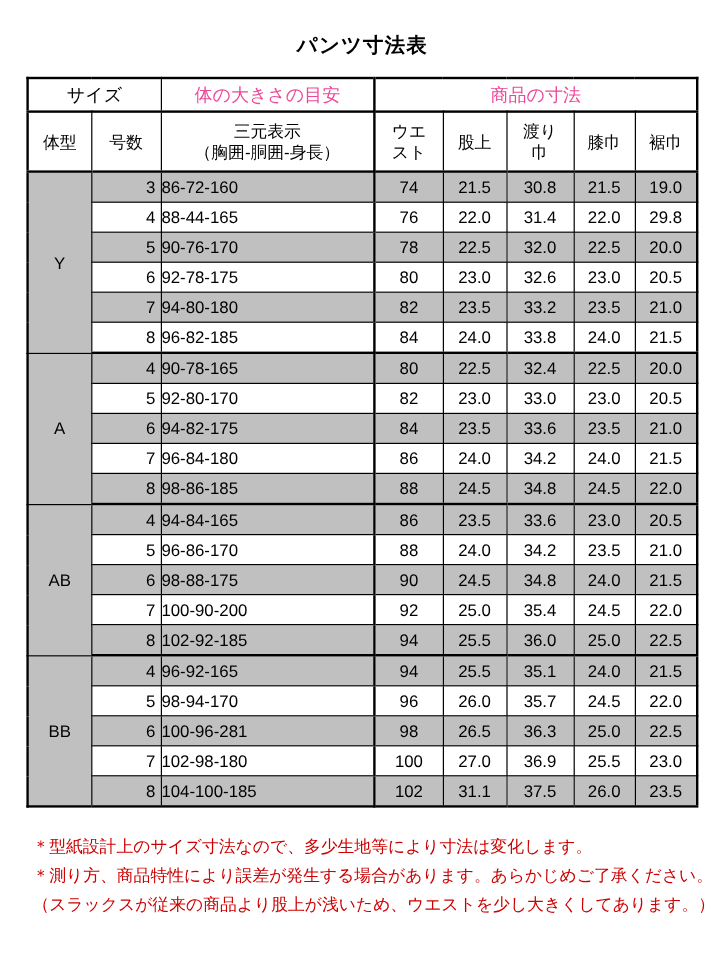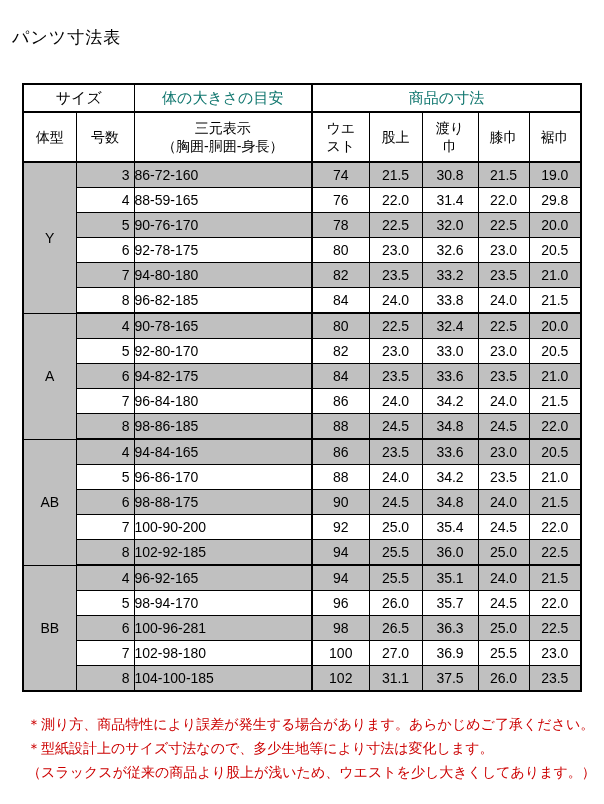--- a/index.html
+++ b/index.html
@@ -1,32 +1,32 @@
 <!DOCTYPE html>
 <html><head>
 <meta charset="utf-8">
 <style>
   html,body { margin:0; padding:0; }
   body {
     width:604px; height:804px; background:#ffffff; color:#000000;
     font-family:"Liberation Sans", sans-serif;
   }
   .title {
-    margin:26px 12px 0; text-align:left;
-    font-size:17px; font-weight:normal; letter-spacing:1px;
+    margin:26px 12px 0; text-align:center;
+    font-size:17px; font-weight:bold; letter-spacing:1px;
   }
   table.size-chart {
     border-collapse:collapse; table-layout:fixed;
-    margin:34px 0 0 22px; border:2px solid #000;
+    margin:15px 0 0 22px; border:2px solid #000;
   }
   th, td { border:1px solid #000; font-weight:normal; overflow:hidden; padding:0; }
   thead th { white-space:pre-line; text-align:center; vertical-align:middle; }
   tr.grp-row th { height:26px; font-size:15px; border-bottom:2px solid #000; }
   tr.sub-row th { height:48px; font-size:14px; line-height:1.3; border-bottom:2px solid #000; }
-  .red { color:#0f766e; }
+  .red { color:#ec4899; }
   .b-r2 { border-right:2px solid #000; }
   tbody td { height:24px; font-size:14px; vertical-align:middle; }
   tr.shade td { background:#c0c0c0; }
   tr.plain td { background:#ffffff; }
   td.body-type { background:#c0c0c0; text-align:center; }
   td.col-size { text-align:right; padding-right:4px; }
   td.col-triple { text-align:left; border-right:2px solid #000; }
   td.col-num { text-align:center; }
   tr.section-end td { border-bottom:2px solid #000; }
   .notes { margin:20px 0 0 27px; }
@@ -77,21 +77,21 @@
         <td class="col-size">3</td>
         <td class="col-triple">86-72-160</td>
         <td class="col-num">74</td>
         <td class="col-num">21.5</td>
         <td class="col-num">30.8</td>
         <td class="col-num">21.5</td>
         <td class="col-num">19.0</td>
       </tr>
       <tr class="plain">
         <td class="col-size">4</td>
-        <td class="col-triple">88-59-165</td>
+        <td class="col-triple">88-44-165</td>
         <td class="col-num">76</td>
         <td class="col-num">22.0</td>
         <td class="col-num">31.4</td>
         <td class="col-num">22.0</td>
         <td class="col-num">29.8</td>
       </tr>
       <tr class="shade">
         <td class="col-size">5</td>
         <td class="col-triple">90-76-170</td>
         <td class="col-num">78</td>
@@ -262,16 +262,16 @@
         <td class="col-num">102</td>
         <td class="col-num">31.1</td>
         <td class="col-num">37.5</td>
         <td class="col-num">26.0</td>
         <td class="col-num">23.5</td>
       </tr>
     </tbody>
 </table>
 
 <div class="notes">
+  <p>＊型紙設計上のサイズ寸法なので、多少生地等により寸法は変化します。</p>
   <p>＊測り方、商品特性により誤差が発生する場合があります。あらかじめご了承ください。</p>
-  <p>＊型紙設計上のサイズ寸法なので、多少生地等により寸法は変化します。</p>
   <p>（スラックスが従来の商品より股上が浅いため、ウエストを少し大きくしてあります。）</p>
 </div>
 
 </body></html>

